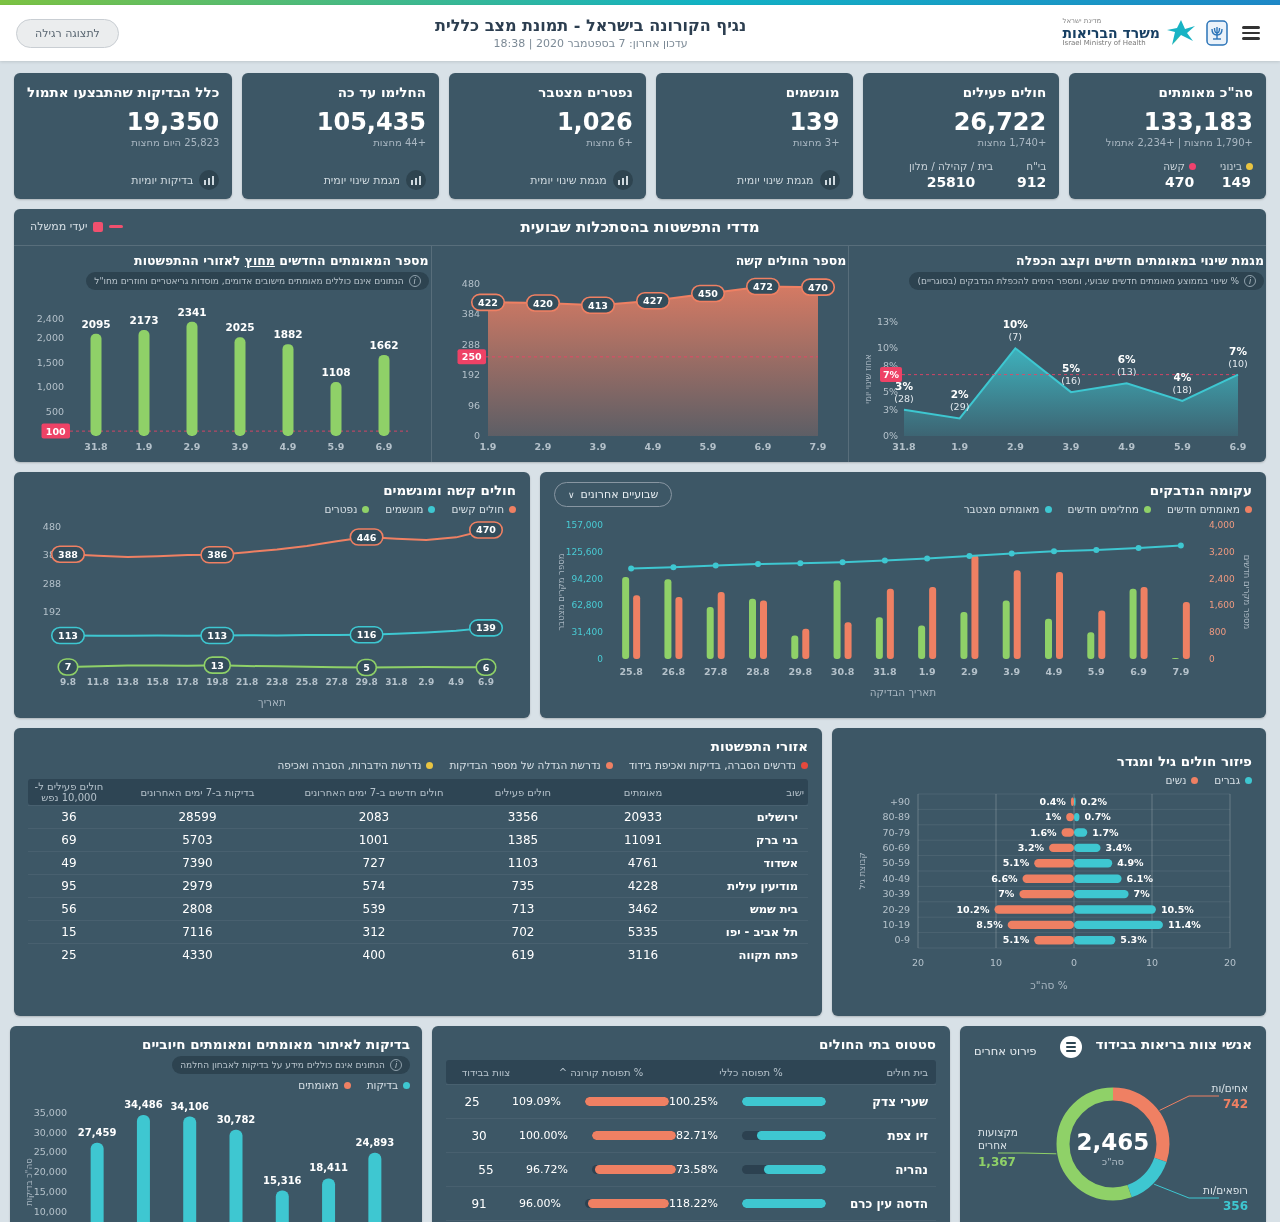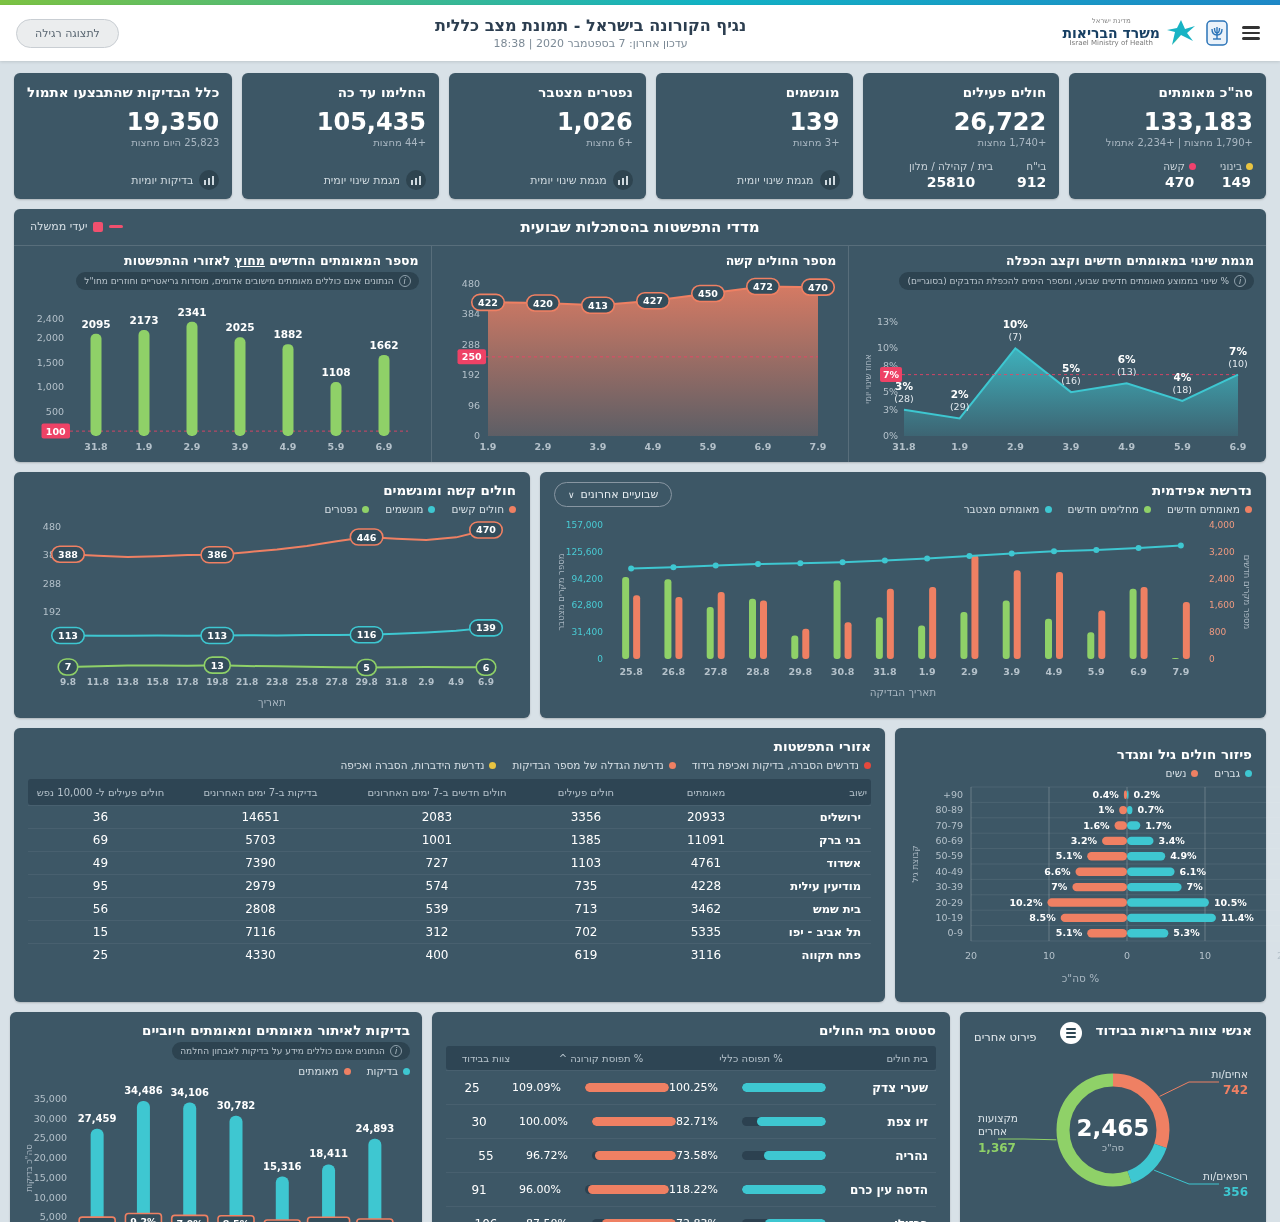--- a/index.html
+++ b/index.html
@@ -3,21 +3,21 @@
 <meta charset="utf-8">
 <style>
   *{box-sizing:border-box;margin:0;padding:0}
   body{width:1280px;margin:0 auto;background:#d8e1e7;font-family:"DejaVu Sans","Liberation Sans",sans-serif;direction:rtl}
   .grad{height:5px;background:linear-gradient(90deg,#7cc242,#12b2c4 55%,#1e88c7)}
   .topbar{height:56px;background:#fff;display:flex;align-items:center;justify-content:space-between;padding:0 16px;box-shadow:0 1px 3px rgba(0,0,0,.12)}
   .tb-right{display:flex;align-items:center;gap:10px}
   .hamb{display:flex;flex-direction:column;gap:3px;cursor:pointer;padding:4px}
   .hamb span{display:block;width:18px;height:2.5px;background:#333;border-radius:2px}
   .logo-blk{display:flex;align-items:center;gap:6px}
-  .logo-txt{text-align:center;line-height:1.05}
+  .logo-txt{text-align:left;line-height:1.05}
   .logo-top{font-size:7px;color:#888}
   .logo-name{font-size:14px;font-weight:bold;color:#173f63}
   .logo-sub{font-size:7px;color:#777}
   .tb-center{flex:1;text-align:center}
   .tb-center h1{font-size:16px;font-weight:bold;color:#2c3e50}
   .updated{font-size:11px;color:#7c8a96;margin-top:2px}
   .view-btn{background:#ebedee;border:1px solid #c9ced3;color:#5a6772;border-radius:15px;padding:7px 18px;font-size:11px;cursor:pointer;font-family:inherit}
   .main{padding:0 14px}
   .cards{display:flex;gap:10px;margin-top:12px}
   .kpi{flex:1;background:#3d5766;border-radius:6px;padding:11px 13px 9px;height:126px;position:relative;box-shadow:0 1px 2px rgba(0,0,0,.2)}
@@ -32,21 +32,21 @@
   .dot{width:7px;height:7px;border-radius:50%;display:inline-block;flex:none}
   .svv{color:#fff;font-weight:bold;font-size:14px;margin-top:2px;text-align:center}
   .card{background:#3d5766;border-radius:6px;box-shadow:0 1px 2px rgba(0,0,0,.2)}
   .sec{display:flex;gap:10px;margin-top:10px}
   .s2head{position:relative;padding:9px 16px;border-bottom:1px solid rgba(255,255,255,.14);text-align:center}
   .s2title{color:#fff;font-weight:bold;font-size:15px}
   .gov-leg{position:absolute;left:16px;top:11px;display:flex;align-items:center;gap:6px;color:#d7e0e6;font-size:11px}
   .gov-dash{width:14px;height:3px;background:#f1506e;border-radius:2px}
   .gov-sq{width:10px;height:10px;background:#f1506e;border-radius:2px}
   .s2charts{display:flex}
-  .panel{flex:1;padding:7px 12px 4px;min-width:0}
+  .panel{flex:1;padding:7px 2px 4px;min-width:0}
   .panel:not(:last-child){border-left:1px solid rgba(255,255,255,.14)}
   .ptitle{color:#fff;font-weight:bold;font-size:12.5px;text-align:right}
   .ptitle u{text-decoration:underline}
   .pill{display:inline-flex;align-items:center;gap:5px;background:#2d4350;border-radius:10px;padding:3px 8px;color:#b9c5cd;font-size:9px;margin-top:4px;max-width:100%}
   .iico{width:12px;height:12px;border-radius:50%;border:1px solid #8fa0ab;color:#b9c5cd;font-size:8px;display:flex;align-items:center;justify-content:center;font-style:italic;flex:none}
   .ctitle{color:#fff;font-weight:bold;font-size:13.5px}
   .legend{display:flex;gap:16px;align-items:center;margin-top:5px;color:#d7e0e6;font-size:10.5px;justify-content:flex-start}
   .litem{display:flex;align-items:center;gap:5px}
   .xlab{text-align:center;color:#a9b7c2;font-size:10.5px;margin-top:1px}
   .chart-host{direction:ltr;text-align:center}
@@ -55,21 +55,21 @@
   .vl{fill:#fff;font-size:10.5px;font-weight:bold}
   .bdg{fill:#fff;font-size:9.5px;font-weight:bold}
   .tkT{fill:#49cbd4;font-size:9px}
   .tkO{fill:#f09a80;font-size:9px}
   .rot{fill:#a9b7c2;font-size:8.5px}
   .s3l{width:516px;padding:10px 14px}
   .s3r{flex:1;padding:10px 14px;position:relative}
   .drop{position:absolute;left:14px;top:10px;background:transparent;border:1px solid #8896a2;border-radius:14px;color:#e7edf1;font-size:11px;padding:5px 13px;display:flex;gap:6px;align-items:center;cursor:pointer;font-family:inherit}
   .note-pill{display:inline-flex;align-items:center;gap:5px;background:#2c4150;border-radius:3px;padding:3px 7px;color:#dbe4e9;font-size:9px;font-weight:bold;margin-top:4px}
   .s4l{flex:1;padding:10px 14px}
-  .s4r{width:371px;padding:18px 14px}
+  .s4r{width:434px;padding:25px 14px}
   .tblhead,.tblrow{display:grid;grid-template-columns:105px 120px 120px 178px 175px 1fr;align-items:center}
   .tblhead{background:#2e4554;border-radius:3px;height:26px;color:#b5c2cb;font-size:10px;margin-top:8px}
   .tblhead div{text-align:center;padding:0 4px}
   .tblhead div:first-child{text-align:right;}
   .tblrow{height:23px;color:#fff;font-size:12px;border-top:1px solid rgba(255,255,255,.06)}
   .tblrow div{text-align:center}
   .tblrow div:first-child{text-align:right;font-weight:bold;font-size:11.5px;padding-right:10px}
   .s5a{width:412px;padding:10px 12px}
   .s5b{width:518px;padding:10px 14px}
   .s5c{flex:1;padding:10px 14px;position:relative}
@@ -385,21 +385,21 @@
                 <rect x="15.5" y="133.62" width="28.5" height="15" rx="2" fill="#ee4266"></rect>
                 <text x="29.75" y="144.62" text-anchor="middle" class="bdg">100</text>
               </svg></div>
       </div>
     </div>
   </div>
     </div>
 
   <div class="sec">
     <div class="card s3r">
-      <div class="ctitle">נדרשת אפידמית</div>
+      <div class="ctitle">עקומה הנדבקים</div>
       <button class="drop">
           <span>שבועיים אחרונים</span>
           <span style="font-size:9px">∨</span>
         </button>
       <div class="legend">
         <span class="litem">
             <span class="dot" style="background: rgb(239, 128, 99);"></span>
             <span>מאומתים חדשים</span>
           </span>
         <span class="litem">
@@ -666,21 +666,21 @@
           <div>חולים חדשים ב-7 ימים האחרונים</div>
           <div>בדיקות ב-7 ימים האחרונים</div>
           <div>חולים פעילים ל- 10,000 נפש</div>
         </div>
       <div id="regions-body">
           <div class="tblrow">
             <div>ירושלים</div>
             <div>20933</div>
             <div>3356</div>
             <div>2083</div>
-            <div>14651</div>
+            <div>28599</div>
             <div>36</div>
           </div>
           <div class="tblrow">
             <div>בני ברק</div>
             <div>11091</div>
             <div>1385</div>
             <div>1001</div>
             <div>5703</div>
             <div>69</div>
           </div>

